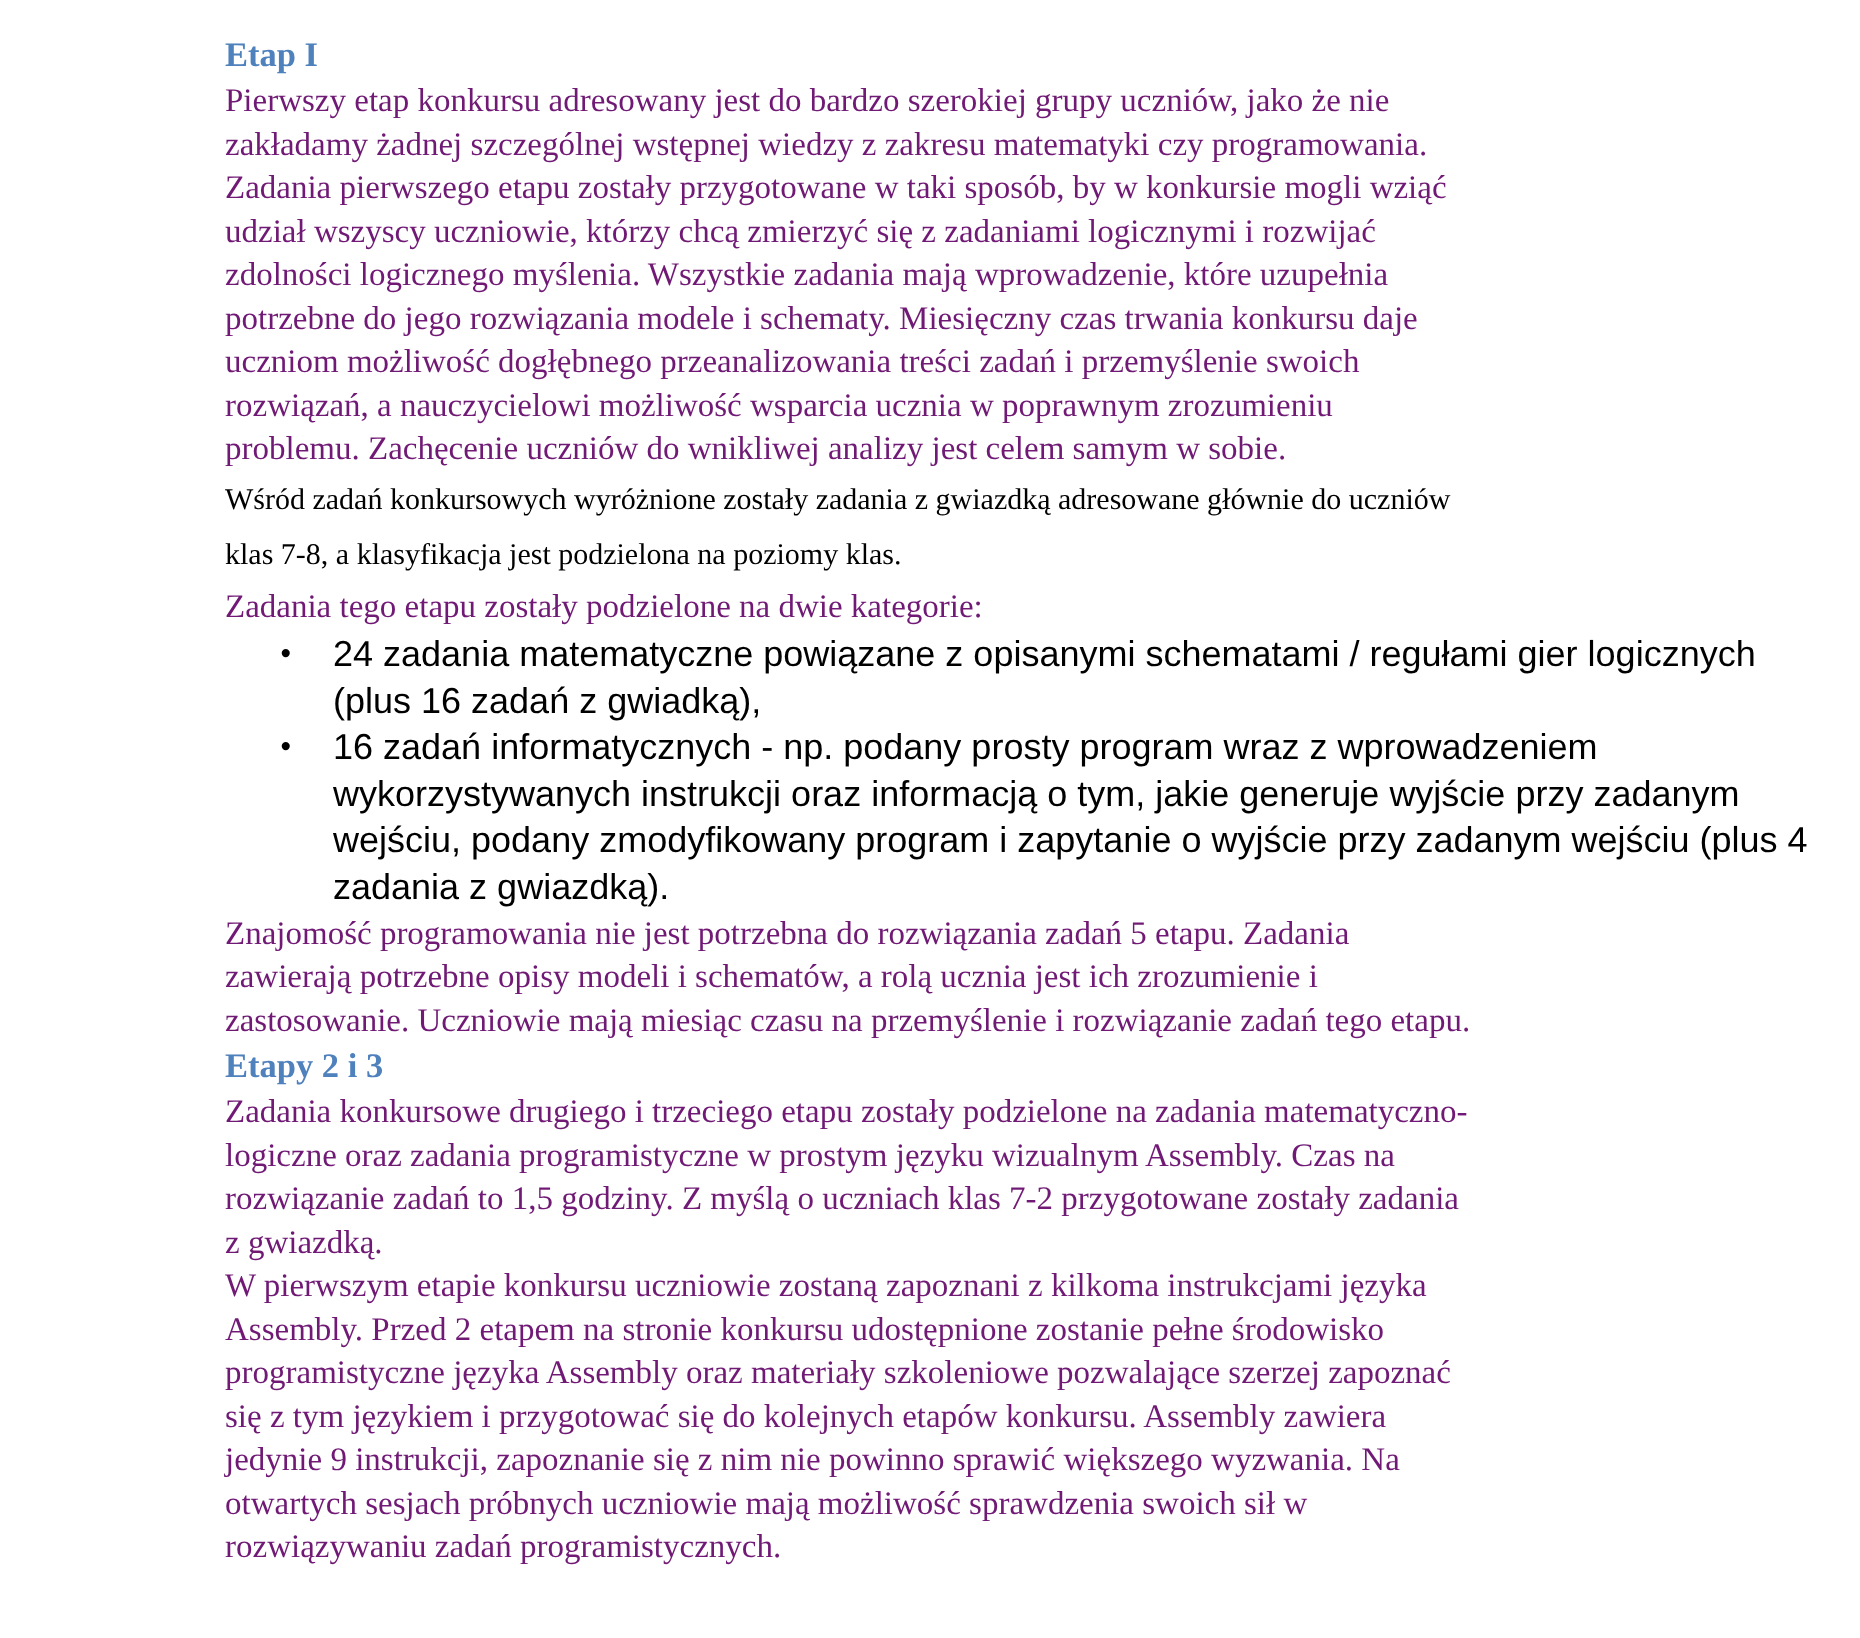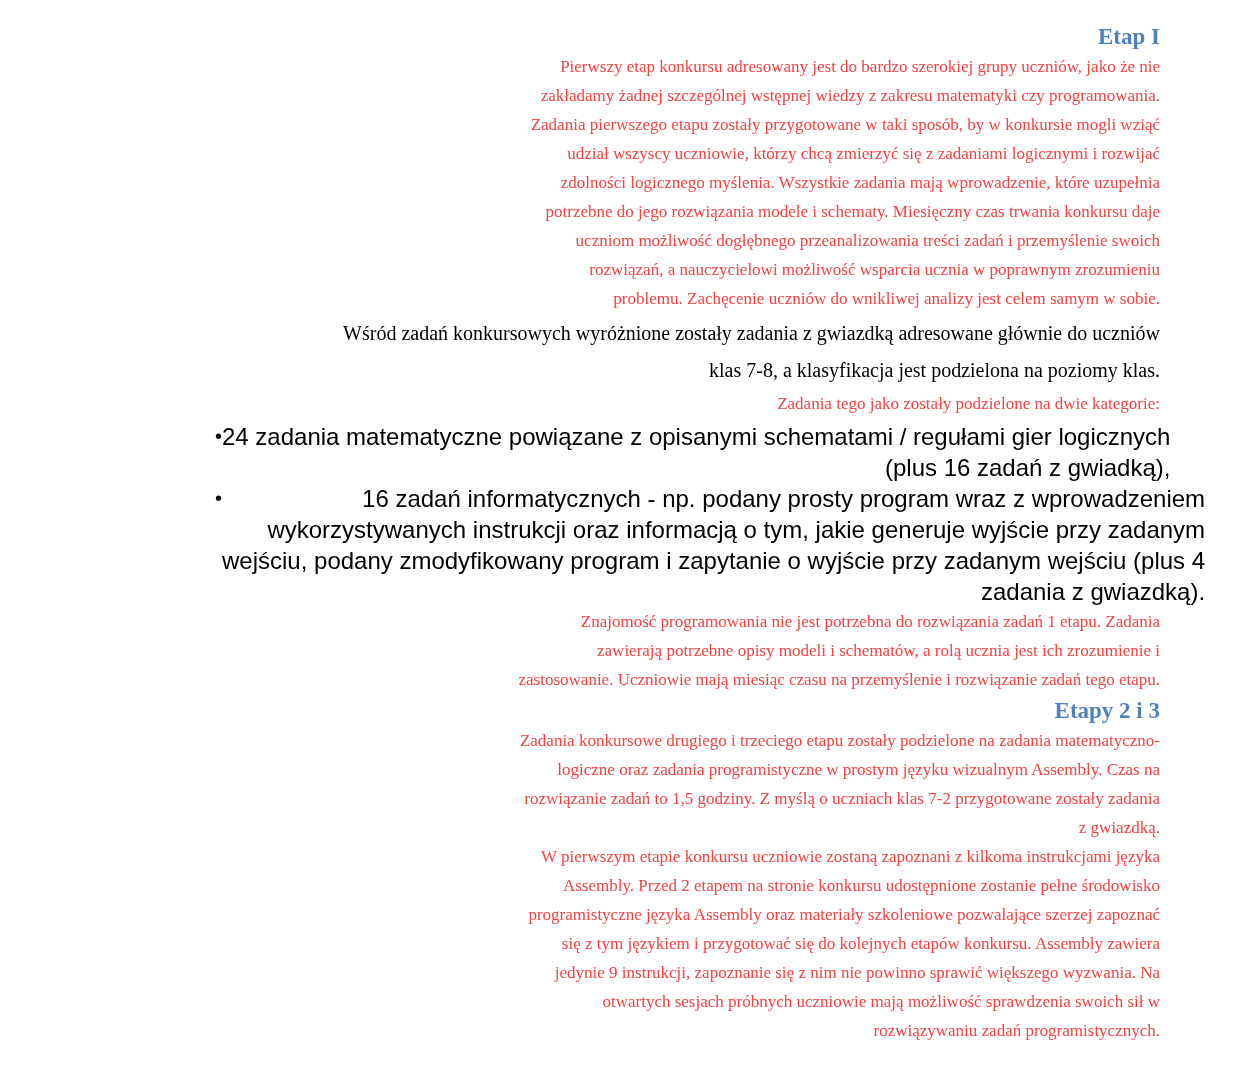--- a/index.html
+++ b/index.html
@@ -11,36 +11,35 @@
     width: 1240px;
     height: 1092px;
     position: relative;
     overflow: hidden;
   }
   .page {
     position: absolute;
     left: 150px;
     top: 22px;
     width: 1010px;
-    text-align: right;
   }
   .heading {
     font-family: "Liberation Serif", "DejaVu Serif", serif;
     font-weight: bold;
     font-size: 23px;
     line-height: 30px;
     color: #4F81BD;
     margin: 0;
     white-space: pre;
   }
   .serif-para {
     font-family: "Liberation Serif", "DejaVu Serif", serif;
-    font-size: 17px;
+    font-size: 22px;
     line-height: 29px;
-    color: #ef4444;
+    color: #701a75;
     margin: 0;
     white-space: pre;
   }
   .sans-para {
     font-family: Liberation Serif, serif;
     font-size: 20px;
     line-height: 37px;
     color: #000000;
     margin: 2px 0 0 0;
     white-space: pre;
@@ -85,38 +84,38 @@
 udział wszyscy uczniowie, którzy chcą zmierzyć się z zadaniami logicznymi i rozwijać
 zdolności logicznego myślenia. Wszystkie zadania mają wprowadzenie, które uzupełnia
 potrzebne do jego rozwiązania modele i schematy. Miesięczny czas trwania konkursu daje
 uczniom możliwość dogłębnego przeanalizowania treści zadań i przemyślenie swoich
 rozwiązań, a nauczycielowi możliwość wsparcia ucznia w poprawnym zrozumieniu
 problemu. Zachęcenie uczniów do wnikliwej analizy jest celem samym w sobie.</p>
 
   <p class="sans-para">Wśród zadań konkursowych wyróżnione zostały zadania z gwiazdką adresowane głównie do uczniów
 klas 7-8, a klasyfikacja jest podzielona na poziomy klas.</p>
 
-  <p class="serif-para">Zadania tego jako zostały podzielone na dwie kategorie:</p>
+  <p class="serif-para">Zadania tego etapu zostały podzielone na dwie kategorie:</p>
 
   <ul class="bullets">
     <li class="bullet-item">
       <span class="bullet-glyph">•</span>
       <span class="bullet-text">24 zadania matematyczne powiązane z opisanymi schematami / regułami gier logicznych
 (plus 16 zadań z gwiadką),</span>
     </li>
     <li class="bullet-item">
       <span class="bullet-glyph">•</span>
       <span class="bullet-text">16 zadań informatycznych - np. podany prosty program wraz z wprowadzeniem
 wykorzystywanych instrukcji oraz informacją o tym, jakie generuje wyjście przy zadanym
 wejściu, podany zmodyfikowany program i zapytanie o wyjście przy zadanym wejściu (plus 4
 zadania z gwiazdką).</span>
     </li>
   </ul>
 
-  <p class="serif-para">Znajomość programowania nie jest potrzebna do rozwiązania zadań 1 etapu. Zadania
+  <p class="serif-para">Znajomość programowania nie jest potrzebna do rozwiązania zadań 5 etapu. Zadania
 zawierają potrzebne opisy modeli i schematów, a rolą ucznia jest ich zrozumienie i
 zastosowanie. Uczniowie mają miesiąc czasu na przemyślenie i rozwiązanie zadań tego etapu.</p>
 
   <h2 class="heading mt-heading2">Etapy 2 i 3</h2>
 
   <p class="serif-para">Zadania konkursowe drugiego i trzeciego etapu zostały podzielone na zadania matematyczno-
 logiczne oraz zadania programistyczne w prostym języku wizualnym Assembly. Czas na
 rozwiązanie zadań to 1,5 godziny. Z myślą o uczniach klas 7-2 przygotowane zostały zadania
 z gwiazdką.</p>
 

